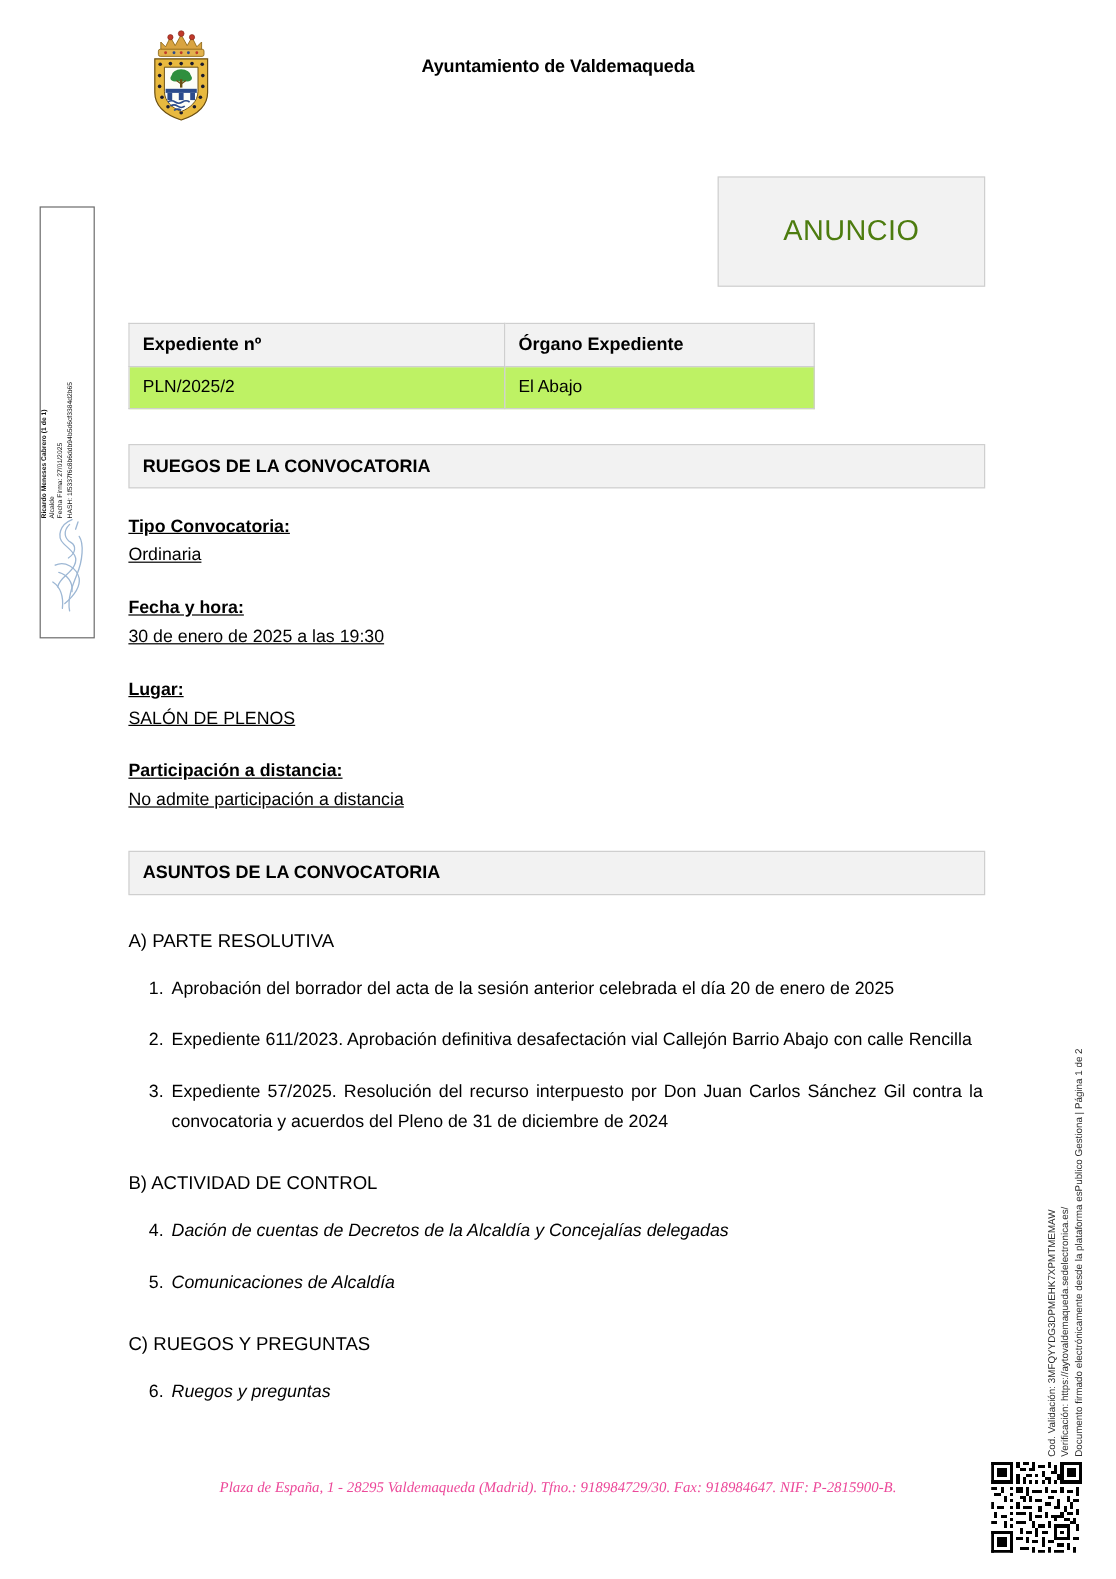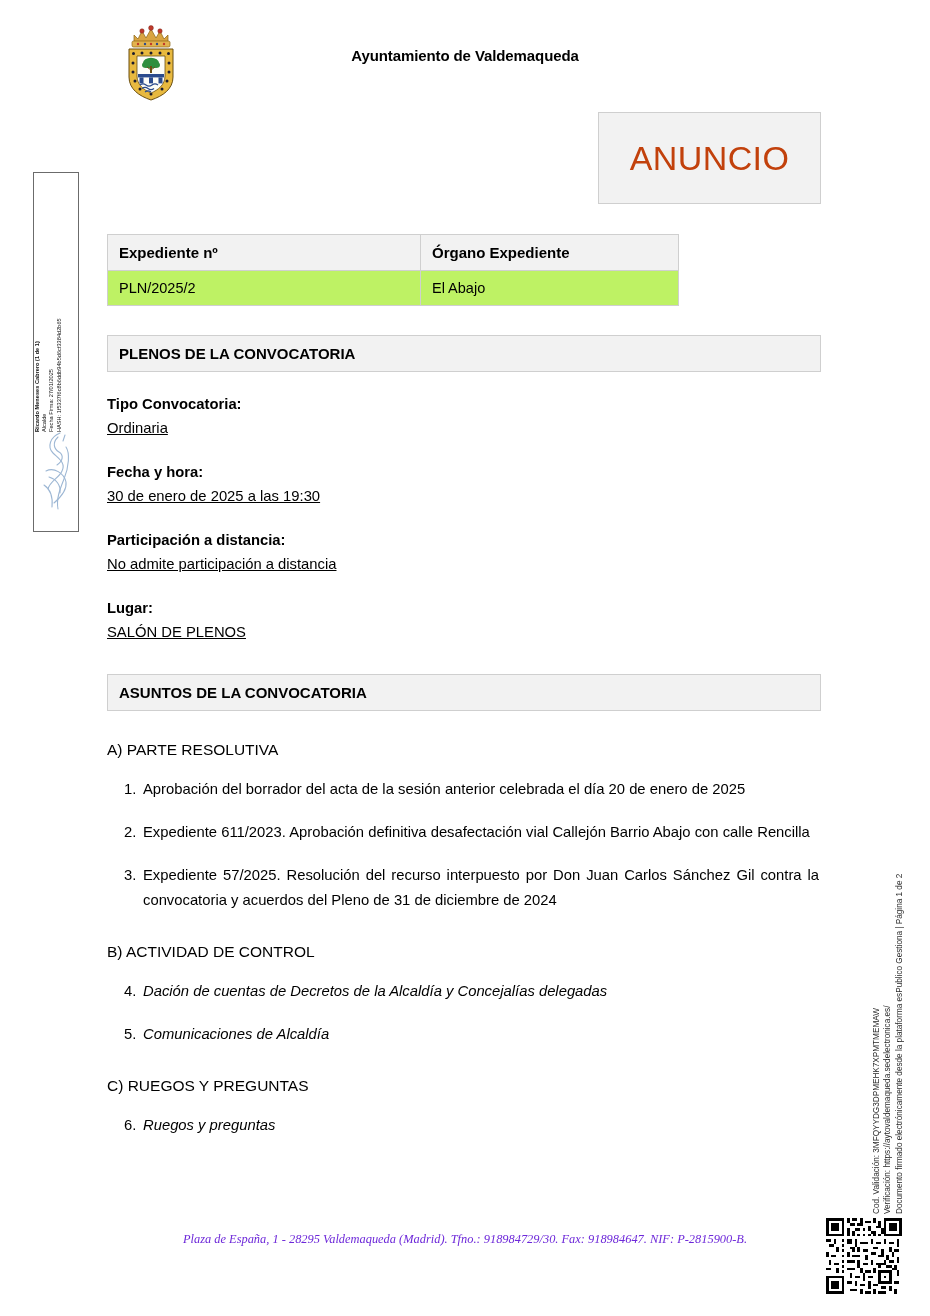--- a/index.html
+++ b/index.html
@@ -120,23 +120,24 @@
 
   #anuncio-box {
     margin-left: 491px;
     width: 223px;
     height: 92px;
     background: #f2f2f2;
     border: 1px solid #cfcfcf;
     display: flex;
     align-items: center;
     justify-content: center;
-    font-size: 34px;
+    font-size: 24px;
     letter-spacing: 0.4px;
-    color: #c2410c;
+    color: #4d7c0f;
+    margin-top: 35px;
   }
 
   table#expediente {
     margin-top: 30px;
     width: 572px;
     border-collapse: collapse;
     table-layout: fixed;
   }
   table#expediente th,
   table#expediente td {
@@ -167,20 +168,21 @@
     display: flex;
     align-items: center;
   }
 
   .field { margin-top: 22px; }
   .field:first-of-type { margin-top: 26px; }
   .field-label {
     font-size: 14.8px;
     font-weight: bold;
     line-height: 21px;
+    text-decoration: underline;
   }
   .field-value {
     font-size: 14.8px;
     line-height: 23px;
     margin-top: 2px;
     text-decoration: underline;
   }
 
   .group-heading {
     font-size: 15.5px;
@@ -218,21 +220,21 @@
   
   #footer-line {
     position: absolute;
     left: 0;
     top: 1232px;
     width: 930px;
     text-align: center;
     font-family: "Liberation Serif", serif;
     font-style: italic;
     font-size: 12.4px;
-    color: #6d28d9;
+    color: #ec4899;
   }
 
   #qr {
     position: absolute;
     left: 826px;
     top: 1218px;
     width: 76px;
     height: 76px;
   }
 </style>
@@ -339,37 +341,37 @@
       </tr>
     </thead>
     <tbody>
       <tr>
         <td class="col-a">PLN/2025/2</td>
         <td>El Abajo</td>
       </tr>
     </tbody>
   </table>
 
-  <div class="section-band">PLENOS DE LA CONVOCATORIA</div>
+  <div class="section-band">RUEGOS DE LA CONVOCATORIA</div>
 
   <div class="field">
     <div class="field-label">Tipo Convocatoria:</div>
     <div class="field-value">Ordinaria</div>
   </div>
   <div class="field">
     <div class="field-label">Fecha y hora:</div>
     <div class="field-value">30 de enero de 2025 a las 19:30</div>
   </div>
   <div class="field">
+    <div class="field-label">Lugar:</div>
+    <div class="field-value">SALÓN DE PLENOS</div>
+  </div>
+  <div class="field">
     <div class="field-label">Participación a distancia:</div>
     <div class="field-value">No admite participación a distancia</div>
-  </div>
-  <div class="field">
-    <div class="field-label">Lugar:</div>
-    <div class="field-value">SALÓN DE PLENOS</div>
   </div>
 
   <div class="section-band" id="asuntos-band">ASUNTOS DE LA CONVOCATORIA</div>
 
   <div class="group-heading">A) PARTE RESOLUTIVA</div>
   <ol class="agenda">
     <li>
       <span class="num">1.</span>
       <span class="txt">Aprobación del borrador del acta de la sesión anterior celebrada el día 20 de enero de 2025</span>
     </li>

